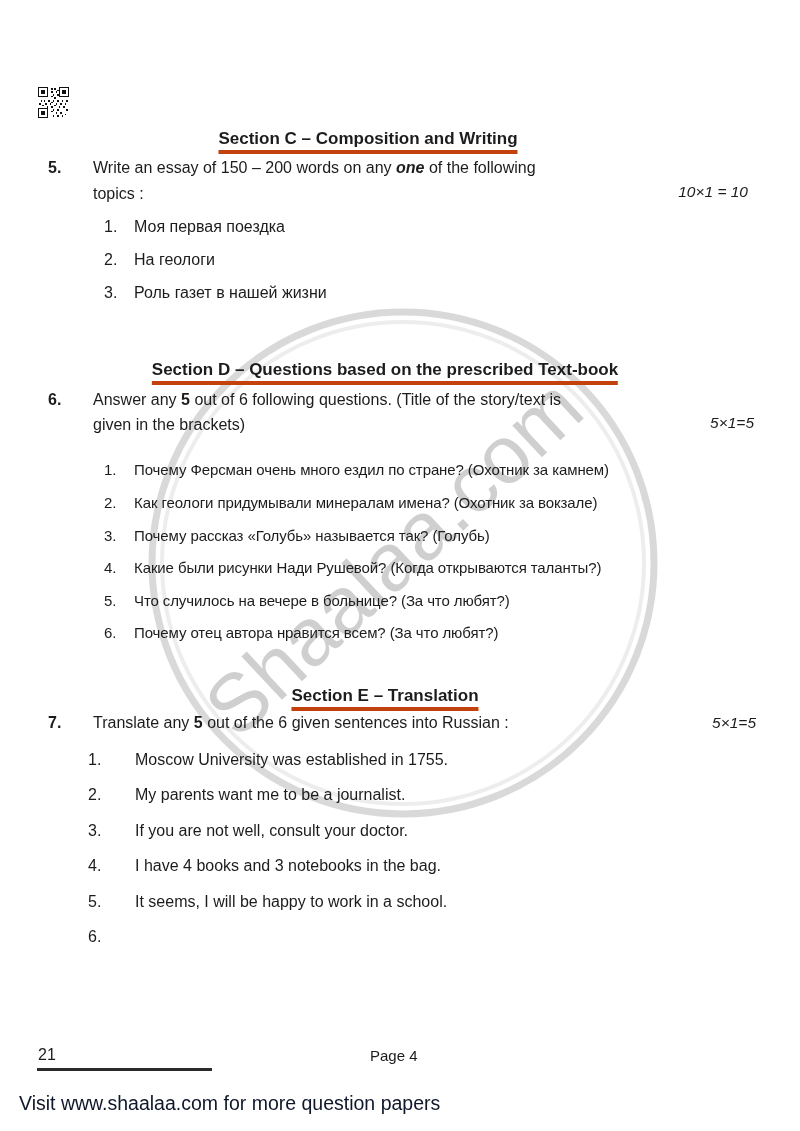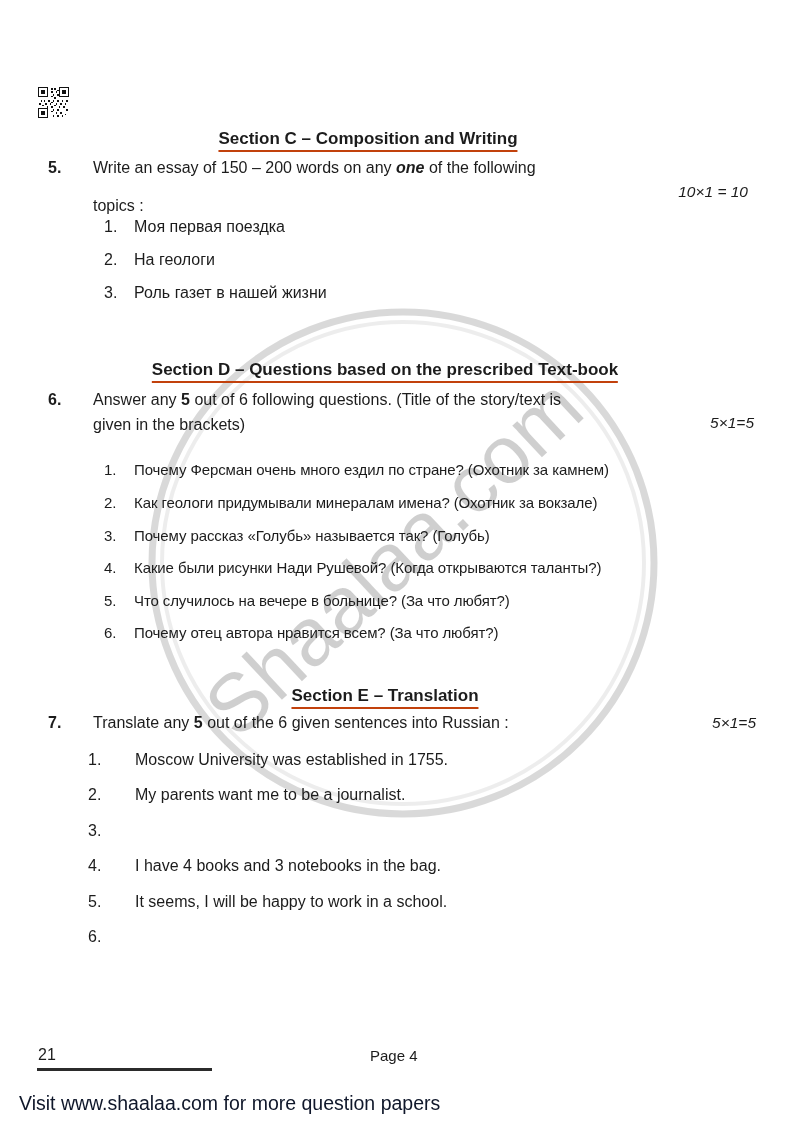--- a/index.html
+++ b/index.html
@@ -10,21 +10,21 @@
   }
   
   .watermark{position:absolute;left:0;top:0;width:800px;height:1131px;z-index:0;pointer-events:none;}
   .wm-ring-outer{fill:none;stroke:rgba(0,0,0,0.15);stroke-width:7;}
   .wm-ring-inner{fill:none;stroke:rgba(0,0,0,0.07);stroke-width:4;}
   .wm-text{fill:rgba(0,0,0,0.19);font-family:"Liberation Sans","DejaVu Sans",sans-serif;font-size:82px;font-weight:400;}
   
   .layer{position:absolute;inset:0;z-index:1;}
   .qr-svg{position:absolute;left:38px;top:87px;width:31px;height:31px;shape-rendering:crispEdges;}
   .heading{position:absolute;transform:translateX(-50%);white-space:nowrap;font-weight:bold;font-size:17px;}
-  .heading .hd{display:inline-block;border-bottom:2px solid #c2410c;padding-bottom:1px;}
+  .heading .hd{display:inline-block;border-bottom:4px solid #c2410c;padding-bottom:1px;}
   .row{position:absolute;display:flex;align-items:flex-start;font-size:16px;line-height:20px;white-space:nowrap;}
   .row .qnum{display:inline-block;width:45px;flex-shrink:0;font-weight:bold;}
   .list-row{position:absolute;display:flex;font-size:16px;line-height:20px;white-space:nowrap;}
   .list-row .num{display:inline-block;width:30px;flex-shrink:0;}
   .list-row.ru{font-size:15px;letter-spacing:-0.1px;}
   .list-row.en .num{width:47px;}
   .marks{position:absolute;font-style:italic;font-size:15.5px;white-space:nowrap;}
   .cont-line{position:absolute;font-size:16px;line-height:20px;white-space:nowrap;}
   .bi{font-weight:bold;font-style:italic;}
   .b{font-weight:bold;}
@@ -105,21 +105,21 @@
     </svg>
 
     <div class="heading" style="left:368px;top:129px">
       <span class="hd">Section C – Composition and Writing</span>
     </div>
 
     <div class="row" style="left:48px;top:158px">
       <span class="qnum">5.</span>
       <span><span>Write an essay of 150 – 200 words on any </span><span class="bi">one</span><span> of the following</span></span>
     </div>
-    <div class="cont-line" style="left:93px;top:196px">topics :</div>
+    <div class="cont-line" style="left:93px;top:184px">topics :</div>
     <div class="marks" style="right:52px;top:183px">10×1 = 10</div>
 
     <div class="list-row" style="left:104px;top:217px">
       <span class="num">1.</span>
       <span>Моя первая поездка</span>
     </div>
     <div class="list-row" style="left:104px;top:250px">
       <span class="num">2.</span>
       <span>На геологи</span>
     </div>
@@ -177,20 +177,21 @@
     <div class="list-row en" style="left:88px;top:750px">
       <span class="num">1.</span>
       <span>Moscow University was established in 1755.</span>
     </div>
     <div class="list-row en" style="left:88px;top:785px">
       <span class="num">2.</span>
       <span>My parents want me to be a journalist.</span>
     </div>
     <div class="list-row en" style="left:88px;top:821px">
       <span class="num">3.</span>
+      <span>If you are not well, consult your doctor.</span>
     </div>
     <div class="list-row en" style="left:88px;top:856px">
       <span class="num">4.</span>
       <span>I have 4 books and 3 notebooks in the bag.</span>
     </div>
     <div class="list-row en" style="left:88px;top:892px">
       <span class="num">5.</span>
       <span>It seems, I will be happy to work in a school.</span>
     </div>
     <div class="list-row en" style="left:88px;top:927px">

